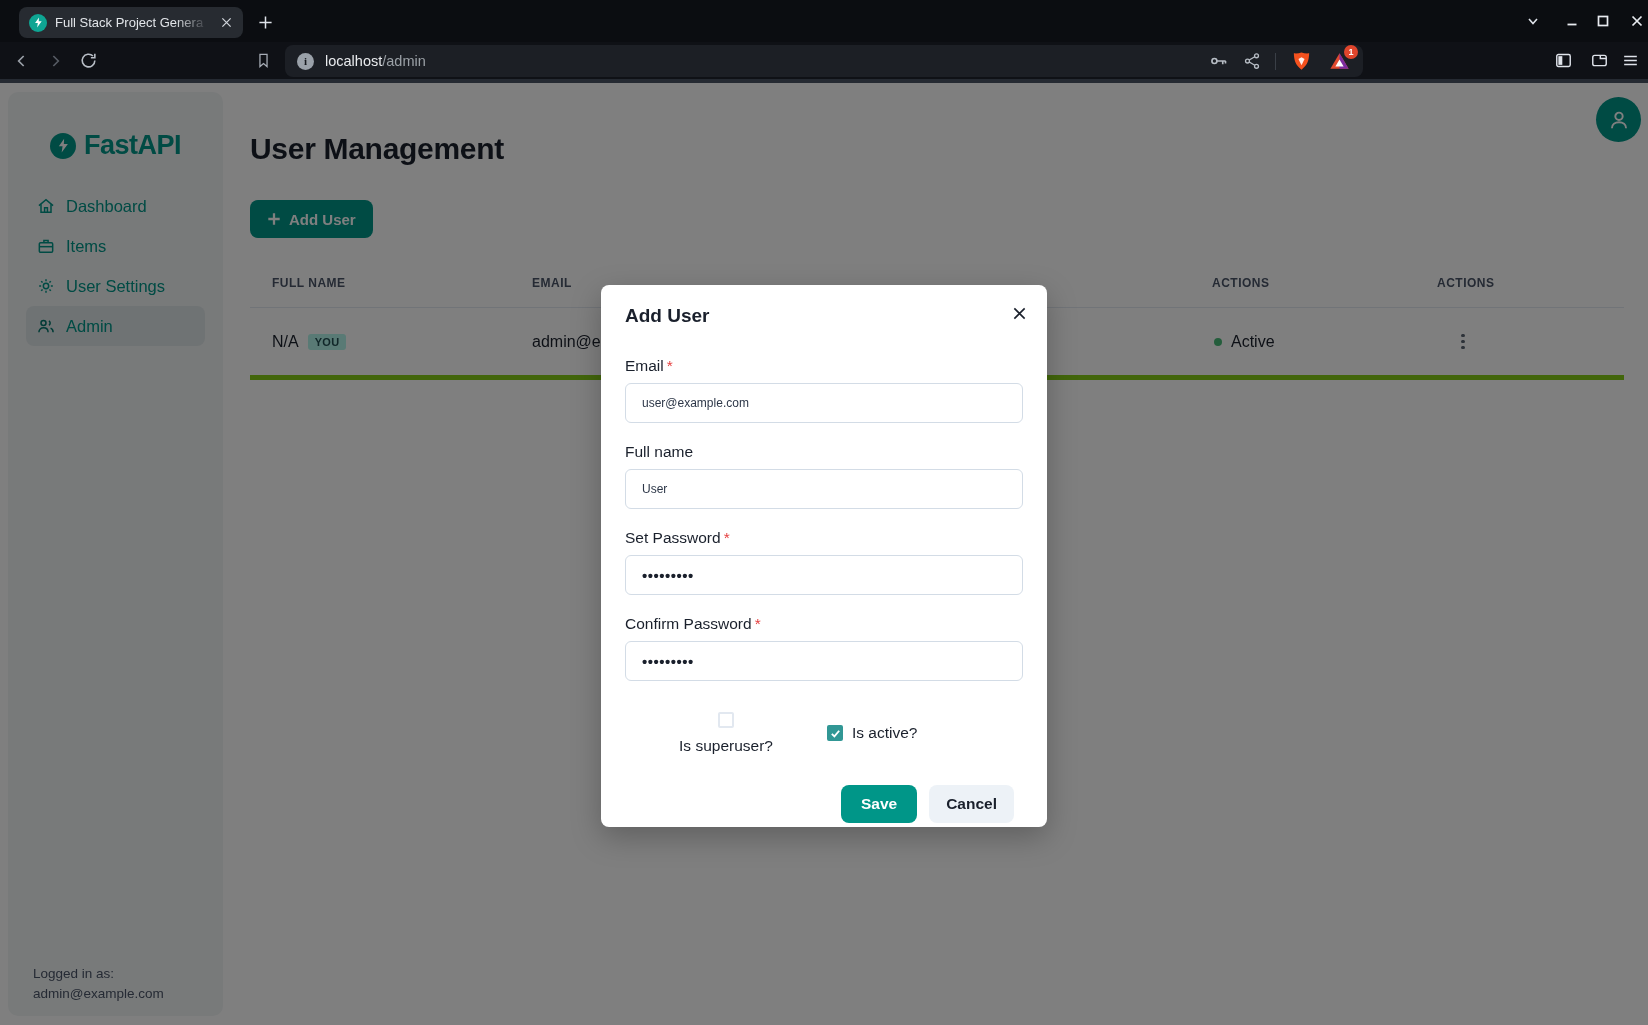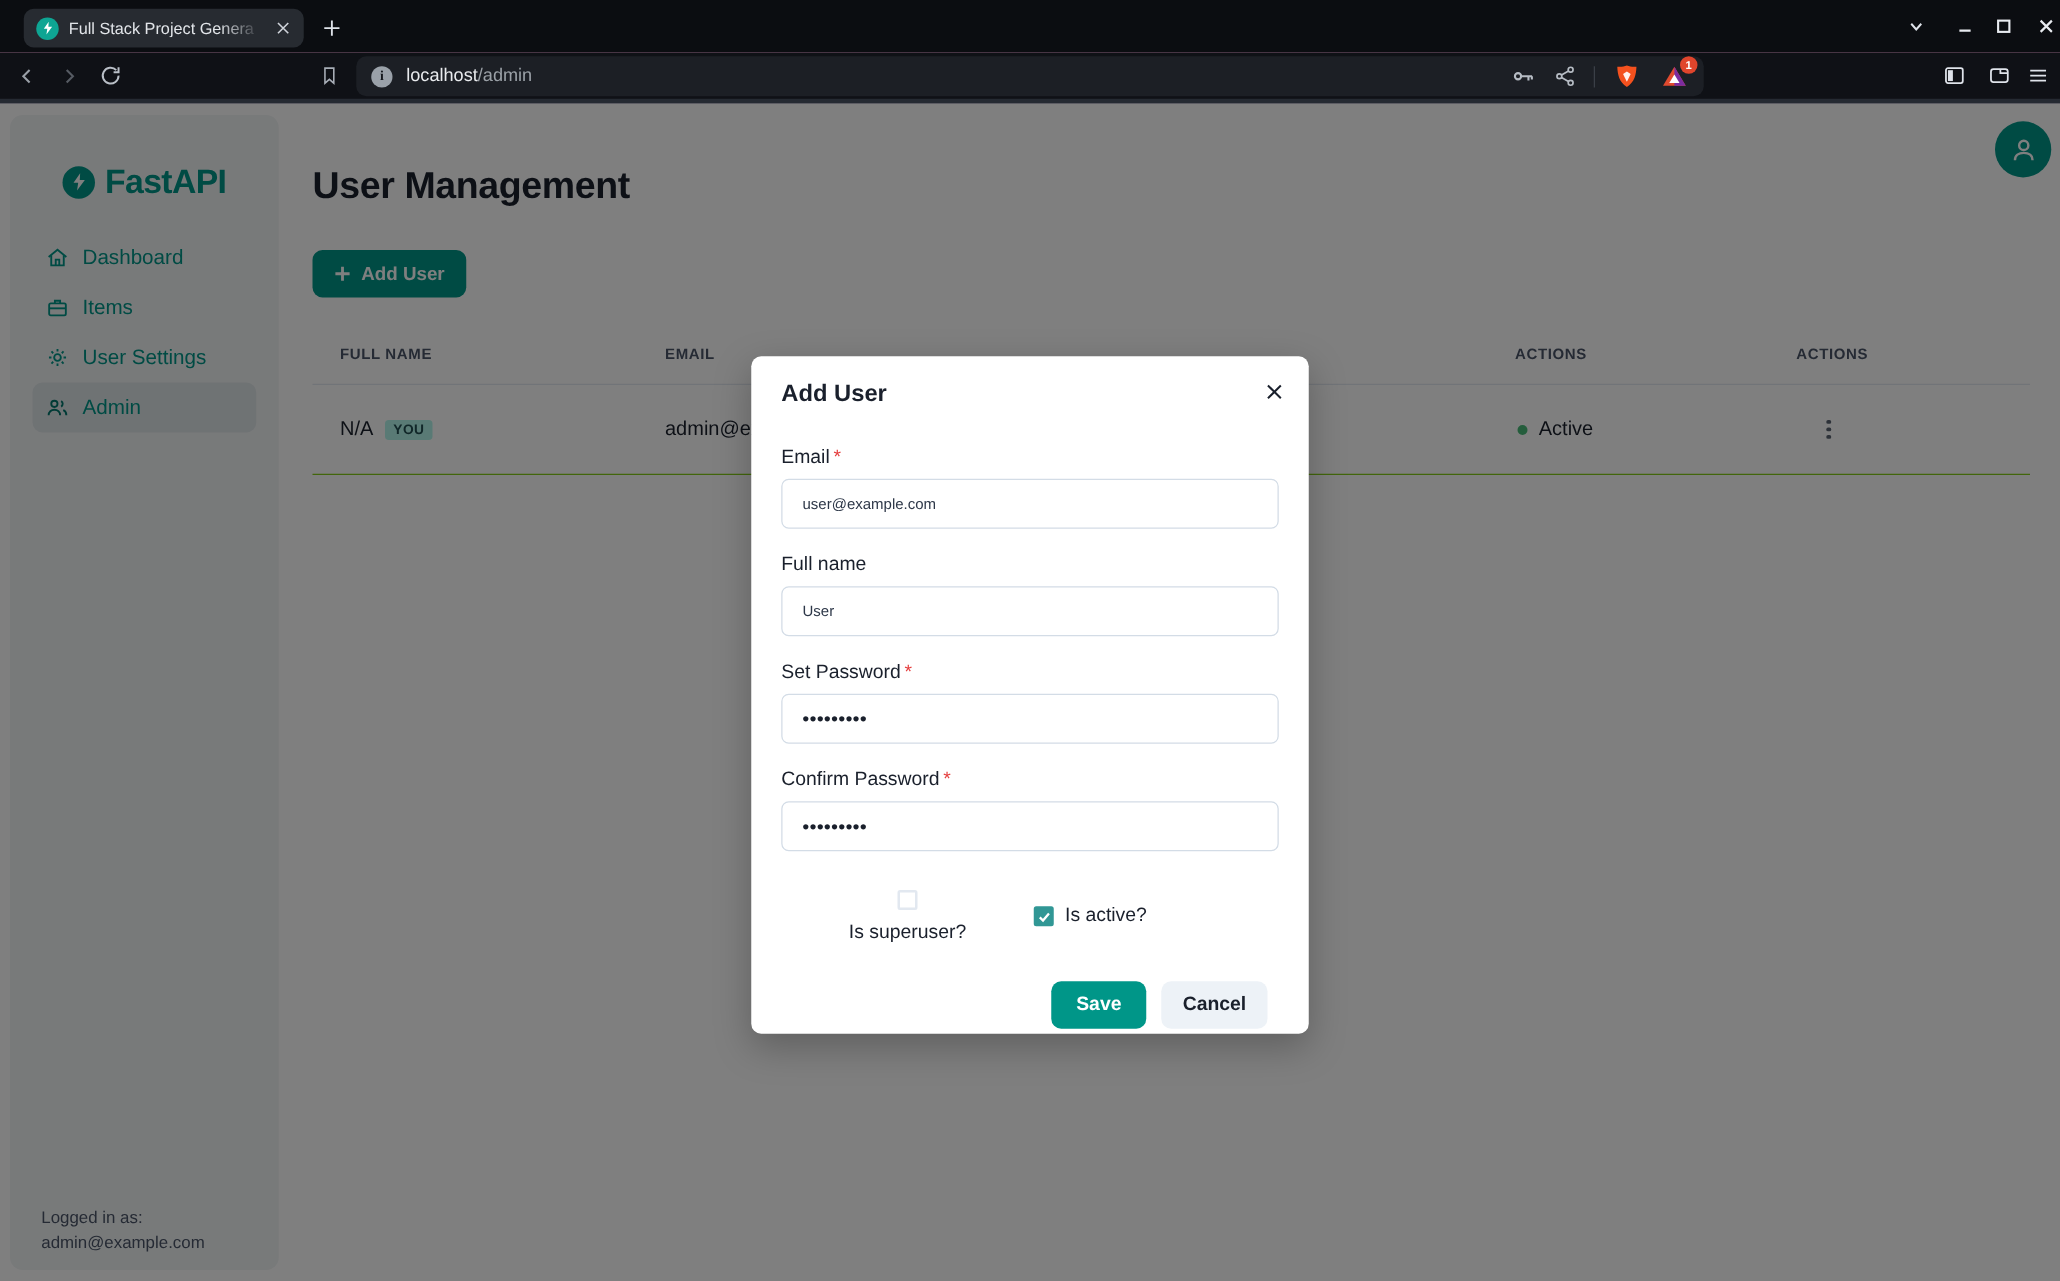--- a/index.html
+++ b/index.html
@@ -50,21 +50,21 @@
 
   .page-title { position:absolute; left:250px; top:49px; font-size:30px; font-weight:800; color:#1a202c; letter-spacing:-0.3px; }
   .add-user-btn { position:absolute; left:250px; top:117px; height:38px; padding:0 17px; border:none; border-radius:8px;
                   background:#009688; color:#fff; font-size:15px; font-weight:700; display:flex; align-items:center; gap:8px;
                   cursor:pointer; font-family:inherit; }
 
   .table { position:absolute; left:250px; right:24px; top:176px; }
   .t-head, .t-row { display:grid; grid-template-columns:260px 680px 225px 1fr; padding-left:22px; align-items:center; }
   .t-head { height:49px; border-bottom:1px solid #e2e8f0; }
   .t-head span { font-size:12px; font-weight:700; color:#4a5568; letter-spacing:0.5px; }
-  .t-row { height:72px; border-bottom:1px solid #84cc16; font-size:16px; color:#1a202c; }
+  .t-row { height:72px; border-bottom:5px solid #84cc16; font-size:16px; color:#1a202c; }
   .cell-name { display:flex; align-items:center; gap:9px; }
   .you-badge { background:#b2f5ea; color:#234e52; font-size:11px; font-weight:700; padding:2px 7px; border-radius:3px; letter-spacing:0.3px; }
   .cell-status { display:flex; align-items:center; gap:9px; }
   .status-dot { width:8px; height:8px; border-radius:50%; background:#48bb78; margin-left:2px; }
   .dots { display:flex; flex-direction:column; gap:2.5px; width:28px; align-items:center; padding-left:0; margin-left:12px;
           background:none; border:none; cursor:pointer; }
   .dots i { width:3.5px; height:3.5px; border-radius:50%; background:#5a6472; }
 
   .overlay { position:absolute; inset:0; background:rgba(0,0,0,0.5); z-index:10; }
 

